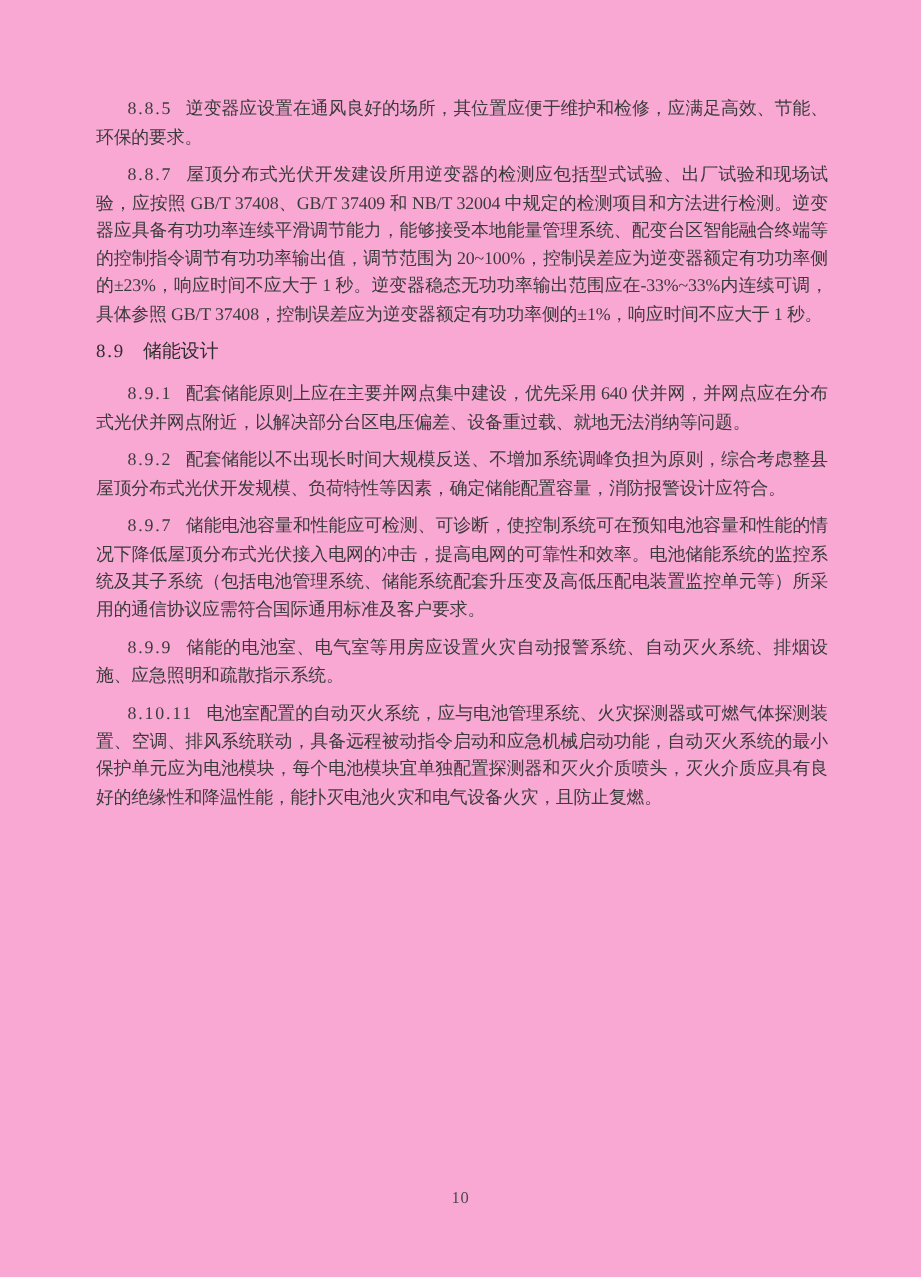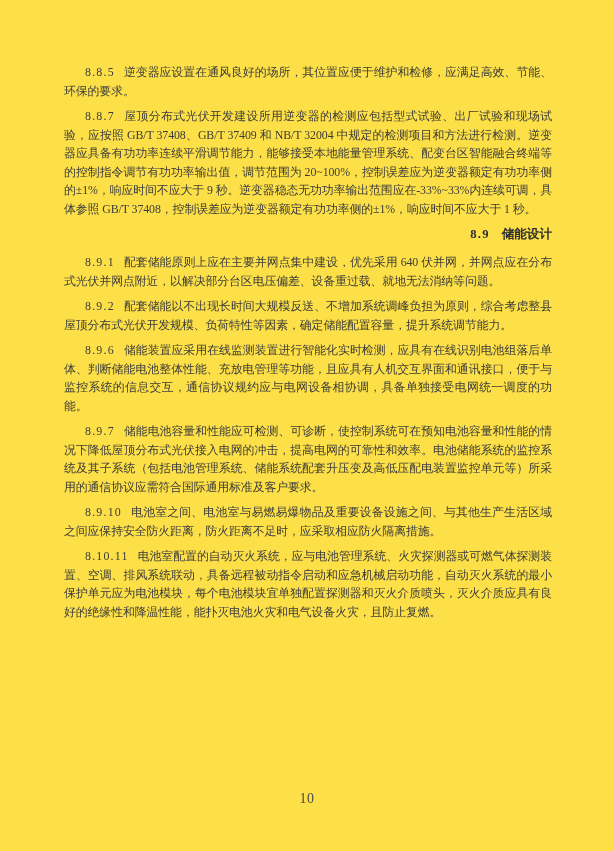--- a/index.html
+++ b/index.html
@@ -4,21 +4,21 @@
 <style>
   html, body {
     margin: 0;
     padding: 0;
     background: #ffffff;
   }
   .page {
     position: relative;
     width: 614px;
     height: 851px;
-    background: #fde047;
+    background: #f9a8d4;
     overflow: hidden;
     font-family: "Liberation Serif", "DejaVu Serif", serif;
     color: #3b3b3b;
   }
   .content {
     position: absolute;
     top: 63px;
     left: 64px;
     width: 488px;
   }
@@ -28,72 +28,70 @@
     line-height: 18.5px;
     letter-spacing: -0.1px;
     text-align: justify;
     text-indent: 21px;
     color: #3b3b3b;
   }
   h2.heading {
     margin: 2px 0 9px 0;
     font-size: 12.6px;
     line-height: 19px;
-    font-weight: bold;
+    font-weight: normal;
     color: #2e2e2e;
     text-indent: 0;
-    text-align: right;
   }
   .num {
     letter-spacing: 1.2px;
     margin-right: 9px;
     white-space: nowrap;
   }
   h2.heading .num {
     margin-right: 12px;
   }
   .footer {
     position: absolute;
     left: 0;
     bottom: 44px;
     width: 100%;
     text-align: center;
   }
   .pagenum {
-    font-size: 14px;
+    font-size: 11px;
     color: #4a4a4a;
     letter-spacing: 0.5px;
     text-align: right;
   }
 </style>
 </head>
 <body>
 
 <div class="page">
   <main class="content" id="doc-content">
   <p class="clause"><span class="num">8.8.5</span><span class="txt">逆变器应设置在通风良好的场所，其位置应便于维护和检修，应满足高效、节能、环保的要求。</span></p>
 
 
-  <p class="clause"><span class="num">8.8.7</span><span class="txt">屋顶分布式光伏开发建设所用逆变器的检测应包括型式试验、出厂试验和现场试验，应按照 GB/T 37408、GB/T 37409 和 NB/T 32004 中规定的检测项目和方法进行检测。逆变器应具备有功功率连续平滑调节能力，能够接受本地能量管理系统、配变台区智能融合终端等的控制指令调节有功功率输出值，调节范围为 20~100%，控制误差应为逆变器额定有功功率侧的±1%，响应时间不应大于 9 秒。逆变器稳态无功功率输出范围应在-33%~33%内连续可调，具体参照 GB/T 37408，控制误差应为逆变器额定有功功率侧的±1%，响应时间不应大于 1 秒。</span></p>
+  <p class="clause"><span class="num">8.8.7</span><span class="txt">屋顶分布式光伏开发建设所用逆变器的检测应包括型式试验、出厂试验和现场试验，应按照 GB/T 37408、GB/T 37409 和 NB/T 32004 中规定的检测项目和方法进行检测。逆变器应具备有功功率连续平滑调节能力，能够接受本地能量管理系统、配变台区智能融合终端等的控制指令调节有功功率输出值，调节范围为 20~100%，控制误差应为逆变器额定有功功率侧的±23%，响应时间不应大于 1 秒。逆变器稳态无功功率输出范围应在-33%~33%内连续可调，具体参照 GB/T 37408，控制误差应为逆变器额定有功功率侧的±1%，响应时间不应大于 1 秒。</span></p>
 
   <h2 class="heading"><span class="num">8.9</span><span class="txt">储能设计</span></h2>
 
   <p class="clause"><span class="num">8.9.1</span><span class="txt">配套储能原则上应在主要并网点集中建设，优先采用 640 伏并网，并网点应在分布式光伏并网点附近，以解决部分台区电压偏差、设备重过载、就地无法消纳等问题。</span></p>
 
-  <p class="clause"><span class="num">8.9.2</span><span class="txt">配套储能以不出现长时间大规模反送、不增加系统调峰负担为原则，综合考虑整县屋顶分布式光伏开发规模、负荷特性等因素，确定储能配置容量，提升系统调节能力。</span></p>
+  <p class="clause"><span class="num">8.9.2</span><span class="txt">配套储能以不出现长时间大规模反送、不增加系统调峰负担为原则，综合考虑整县屋顶分布式光伏开发规模、负荷特性等因素，确定储能配置容量，消防报警设计应符合。</span></p>
 
 
 
 
-  <p class="clause"><span class="num">8.9.6</span><span class="txt">储能装置应采用在线监测装置进行智能化实时检测，应具有在线识别电池组落后单体、判断储能电池整体性能、充放电管理等功能，且应具有人机交互界面和通讯接口，便于与监控系统的信息交互，通信协议规约应与电网设备相协调，具备单独接受电网统一调度的功能。</span></p>
 
   <p class="clause"><span class="num">8.9.7</span><span class="txt">储能电池容量和性能应可检测、可诊断，使控制系统可在预知电池容量和性能的情况下降低屋顶分布式光伏接入电网的冲击，提高电网的可靠性和效率。电池储能系统的监控系统及其子系统（包括电池管理系统、储能系统配套升压变及高低压配电装置监控单元等）所采用的通信协议应需符合国际通用标准及客户要求。</span></p>
 
 
+  <p class="clause"><span class="num">8.9.9</span><span class="txt">储能的电池室、电气室等用房应设置火灾自动报警系统、自动灭火系统、排烟设施、应急照明和疏散指示系统。</span></p>
 
-  <p class="clause"><span class="num">8.9.10</span><span class="txt">电池室之间、电池室与易燃易爆物品及重要设备设施之间、与其他生产生活区域之间应保持安全防火距离，防火距离不足时，应采取相应防火隔离措施。</span></p>
 
   <p class="clause"><span class="num">8.10.11</span><span class="txt">电池室配置的自动灭火系统，应与电池管理系统、火灾探测器或可燃气体探测装置、空调、排风系统联动，具备远程被动指令启动和应急机械启动功能，自动灭火系统的最小保护单元应为电池模块，每个电池模块宜单独配置探测器和灭火介质喷头，灭火介质应具有良好的绝缘性和降温性能，能扑灭电池火灾和电气设备火灾，且防止复燃。</span></p>
 </main>
   <div class="footer">
     <span class="pagenum">10</span>
   </div>
 </div>
 
 </body></html>

